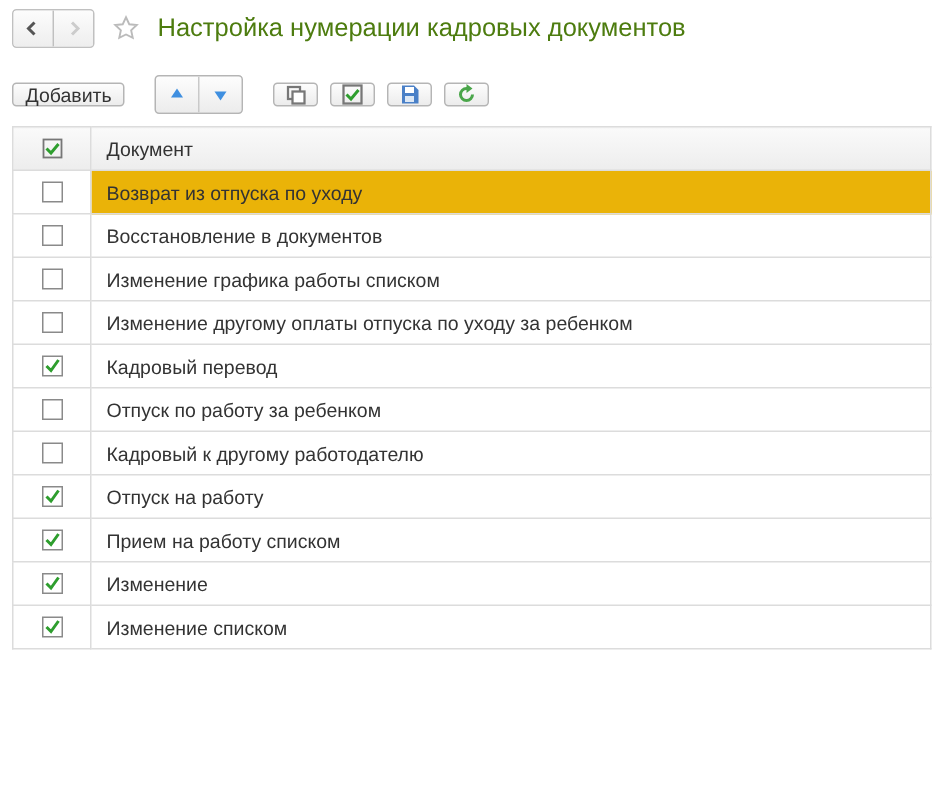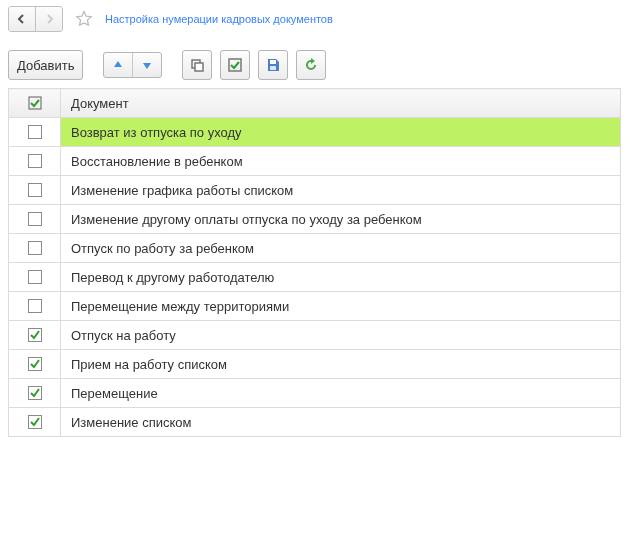--- a/index.html
+++ b/index.html
@@ -38,32 +38,32 @@
     line-height: 1;
   }
   .nav-btn + .nav-btn { border-left: 1px solid #c0c0c0; }
   .nav-btn.disabled { color: #bbb; cursor: default; }
   .star {
     width: 22px; height: 22px;
     color: #bbb;
     display: flex; align-items: center; justify-content: center;
   }
   .title {
-    font-size: 11px;
+    font-size: 17px;
     font-weight: normal;
-    color: #3b82f6;
+    color: #4d7c0f;
   }
   .toolbar {
     display: flex;
     align-items: center;
     gap: 8px;
     margin-bottom: 8px;
   }
   .tbtn {
-    height: 30px;
+    height: 16px;
     min-width: 28px;
     border: 1px solid #b5b5b5;
     border-radius: 3px;
     background: linear-gradient(#fdfdfd, #ececec);
     display: flex;
     align-items: center;
     justify-content: center;
     padding: 0 8px;
     cursor: pointer;
     box-sizing: border-box;
@@ -99,21 +99,21 @@
     background: linear-gradient(#fafafa, #ededed);
     font-weight: normal;
     color: #333;
     height: 26px;
     margin-top: 24px;
   }
   col.c1 { width: 52px; }
   col.c2 { width: 560px; }
   th .hcontent, td .cell { padding: 0 10px; height: 28px; display: flex; align-items: center; }
   th.center .hcontent, td.center .cell { justify-content: center; padding: 0; }
-  tr.selected td { background: #bef264; }
+  tr.selected td { background: #eab308; }
   tr.selected td:first-child { background: #fff; }
   
   .cb {
     width: 14px; height: 14px;
     border: 1px solid #8a8a8a;
     background: #fff;
     box-sizing: border-box;
     display: inline-flex;
     align-items: center;
     justify-content: center;
@@ -228,21 +228,21 @@
           </td>
         </tr>
         <tr>
           <td class="center">
             <div class="cell">
               <span class="cb"></span>
             </div>
           </td>
           <td>
             <div class="cell">
-              <span>Восстановление в ребенком</span>
+              <span>Восстановление в документов</span>
             </div>
           </td>
         </tr>
         <tr>
           <td class="center">
             <div class="cell">
               <span class="cb"></span>
             </div>
           </td>
           <td>
@@ -259,50 +259,54 @@
           </td>
           <td>
             <div class="cell">
               <span>Изменение другому оплаты отпуска по уходу за ребенком</span>
             </div>
           </td>
         </tr>
         <tr>
           <td class="center">
             <div class="cell">
+              <span class="cb checked">
+                <svg width="12" height="12" viewBox="0 0 12 12">
+                  <path d="M2 6 L5 9 L10 2" fill="none" stroke="#2e9e2e" stroke-width="2"></path>
+                </svg>
+              </span>
+            </div>
+          </td>
+          <td>
+            <div class="cell">
+              <span>Кадровый перевод</span>
+            </div>
+          </td>
+        </tr>
+        <tr>
+          <td class="center">
+            <div class="cell">
               <span class="cb"></span>
             </div>
           </td>
           <td>
             <div class="cell">
               <span>Отпуск по работу за ребенком</span>
             </div>
           </td>
         </tr>
         <tr>
           <td class="center">
             <div class="cell">
               <span class="cb"></span>
             </div>
           </td>
           <td>
             <div class="cell">
-              <span>Перевод к другому работодателю</span>
-            </div>
-          </td>
-        </tr>
-        <tr>
-          <td class="center">
-            <div class="cell">
-              <span class="cb"></span>
-            </div>
-          </td>
-          <td>
-            <div class="cell">
-              <span>Перемещение между территориями</span>
+              <span>Кадровый к другому работодателю</span>
             </div>
           </td>
         </tr>
         <tr>
           <td class="center">
             <div class="cell">
               <span class="cb checked">
                 <svg width="12" height="12" viewBox="0 0 12 12">
                   <path d="M2 6 L5 9 L10 2" fill="none" stroke="#2e9e2e" stroke-width="2"></path>
                 </svg>
@@ -336,21 +340,21 @@
             <div class="cell">
               <span class="cb checked">
                 <svg width="12" height="12" viewBox="0 0 12 12">
                   <path d="M2 6 L5 9 L10 2" fill="none" stroke="#2e9e2e" stroke-width="2"></path>
                 </svg>
               </span>
             </div>
           </td>
           <td>
             <div class="cell">
-              <span>Перемещение</span>
+              <span>Изменение</span>
             </div>
           </td>
         </tr>
         <tr>
           <td class="center">
             <div class="cell">
               <span class="cb checked">
                 <svg width="12" height="12" viewBox="0 0 12 12">
                   <path d="M2 6 L5 9 L10 2" fill="none" stroke="#2e9e2e" stroke-width="2"></path>
                 </svg>

